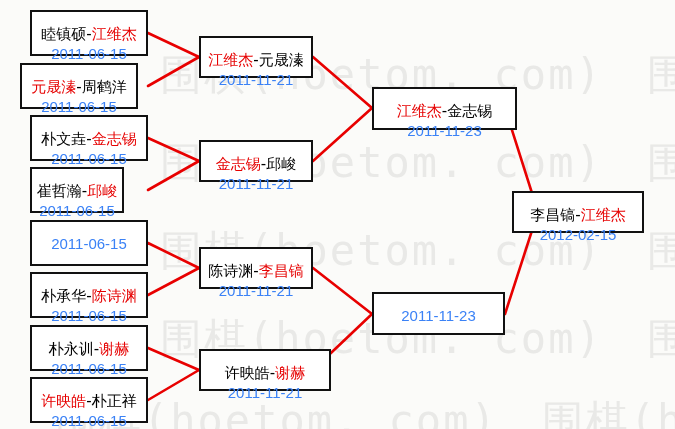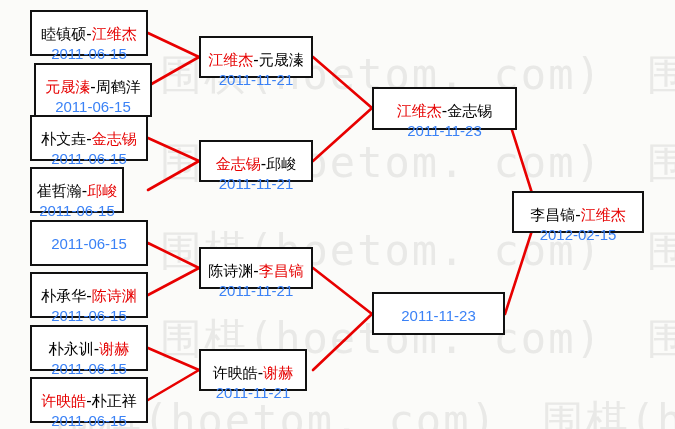--- a/index.html
+++ b/index.html
@@ -61,21 +61,21 @@
       <line x1="313" y1="370" x2="372" y2="314"></line>
       <line x1="505" y1="108" x2="538" y2="212"></line>
       <line x1="505" y1="314" x2="538" y2="212"></line>
     </g>
   </svg>
 
   <div class="match" style="left:30px;top:10px;width:118px;height:46px">
     <div class="l1"><span class="blk">睦镇硕</span><span class="sep">-</span><span class="red">江维杰</span></div>
     <div class="l2">2011-06-15</div>
   </div>
-  <div class="match" style="left:34px;top:63px;width:118px;height:54px">
+  <div class="match" style="left:20px;top:63px;width:118px;height:46px">
     <div class="l1"><span class="red">元晟溱</span><span class="sep">-</span><span class="blk">周鹤洋</span></div>
     <div class="l2">2011-06-15</div>
   </div>
   <div class="match" style="left:30px;top:115px;width:118px;height:46px">
     <div class="l1"><span class="blk">朴文垚</span><span class="sep">-</span><span class="red">金志锡</span></div>
     <div class="l2">2011-06-15</div>
   </div>
   <div class="match" style="left:30px;top:167px;width:94px;height:46px">
     <div class="l1"><span class="blk">崔哲瀚</span><span class="sep">-</span><span class="red">邱峻</span></div>
     <div class="l2">2011-06-15</div>
@@ -101,21 +101,21 @@
     <div class="l2">2011-11-21</div>
   </div>
   <div class="match" style="left:199px;top:140px;width:114px;height:42px">
     <div class="l1"><span class="red">金志锡</span><span class="sep">-</span><span class="blk">邱峻</span></div>
     <div class="l2">2011-11-21</div>
   </div>
   <div class="match" style="left:199px;top:247px;width:114px;height:42px">
     <div class="l1"><span class="blk">陈诗渊</span><span class="sep">-</span><span class="red">李昌镐</span></div>
     <div class="l2">2011-11-21</div>
   </div>
-  <div class="match" style="left:199px;top:349px;width:108px;height:42px">
+  <div class="match" style="left:199px;top:349px;width:132px;height:42px">
     <div class="l1"><span class="blk">许映皓</span><span class="sep">-</span><span class="red">谢赫</span></div>
     <div class="l2">2011-11-21</div>
   </div>
 
   <div class="match" style="left:372px;top:87px;width:145px;height:43px">
     <div class="l1"><span class="red">江维杰</span><span class="sep">-</span><span class="blk">金志锡</span></div>
     <div class="l2">2011-11-23</div>
   </div>
   <div class="match" style="left:372px;top:292px;width:133px;height:43px">
     <div class="l2">2011-11-23</div>

